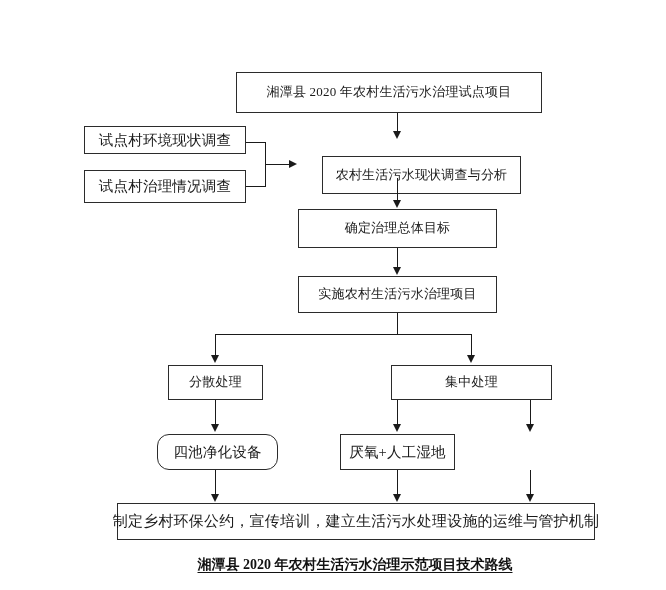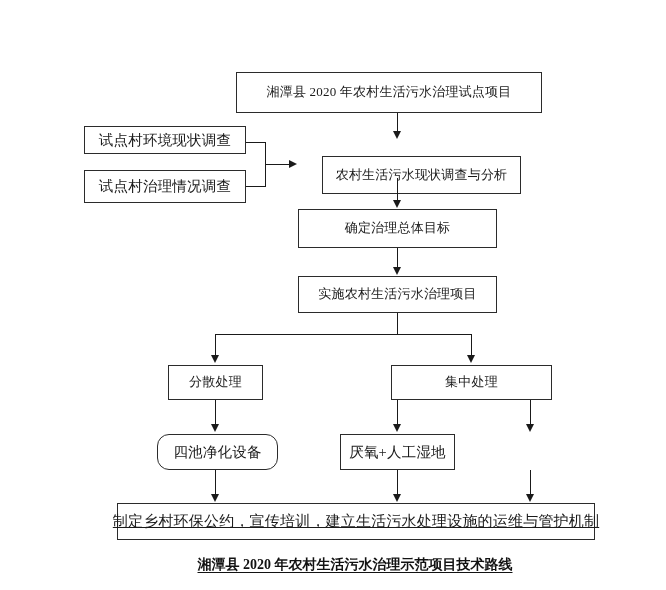--- a/index.html
+++ b/index.html
@@ -27,21 +27,21 @@
     justify-content: center;
     text-align: center;
     color: #1a1a1a;
     font-size: 13px;
     line-height: 1.15;
     letter-spacing: 0.2px;
     white-space: nowrap;
     font-family: "Liberation Serif", "DejaVu Serif", serif;
   }
   .box.small { font-size: 14.5px; }
-  .box.wide  { font-size: 15px; text-decoration: underline; }
+  .box.wide  { font-size: 15px; }
 
   .vline {
     position: absolute;
     width: 0;
     border-left: 1.6px solid #1a1a1a;
   }
   .hline {
     position: absolute;
     height: 0;
     border-top: 1.6px solid #1a1a1a;

